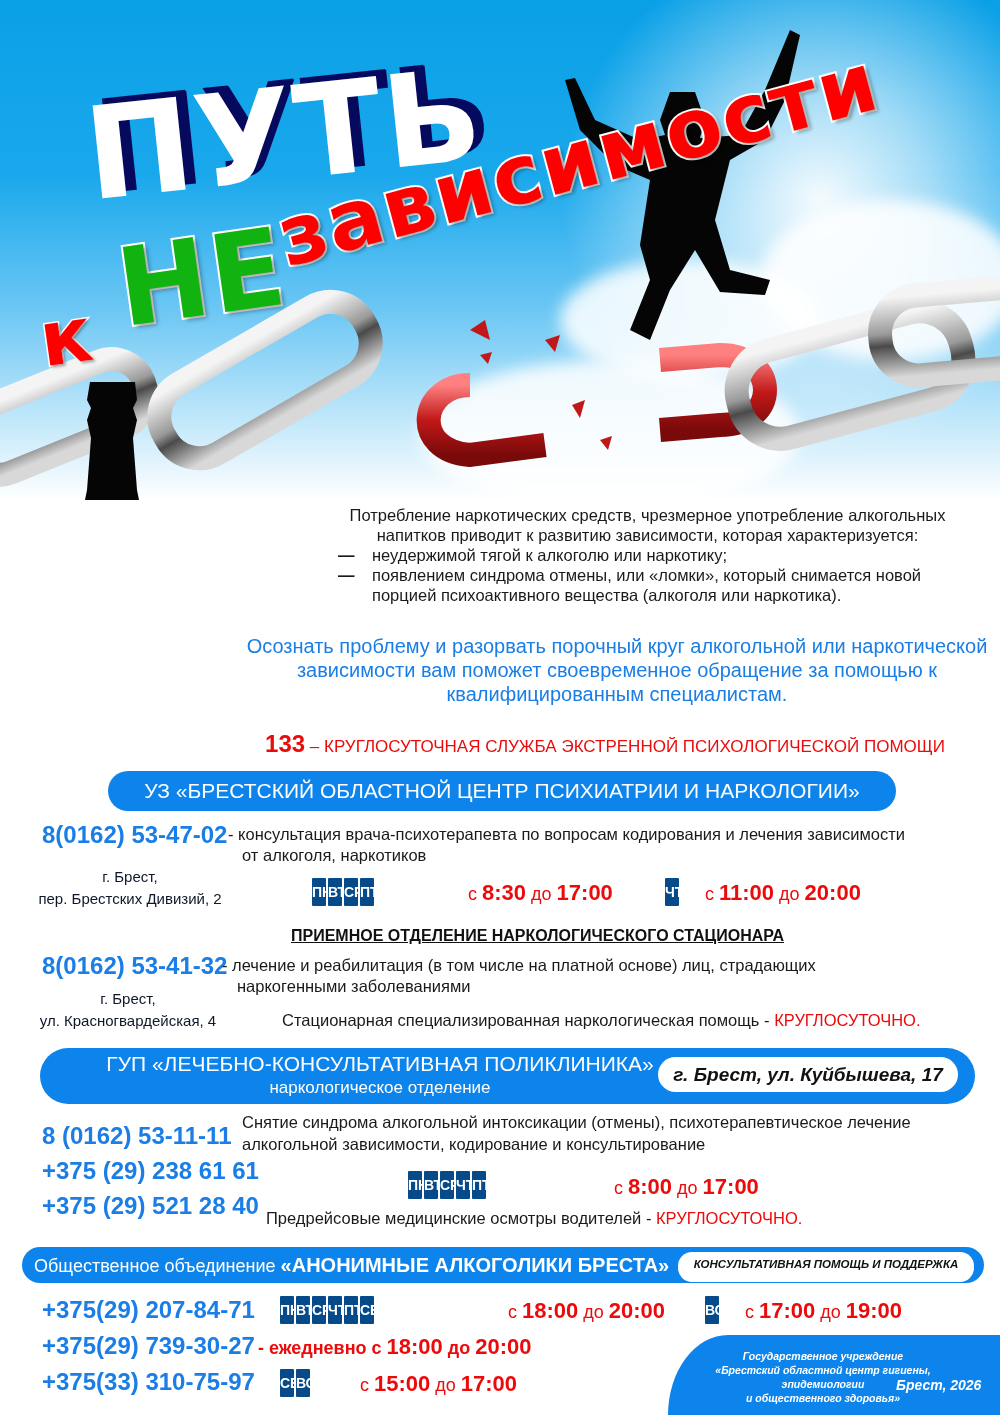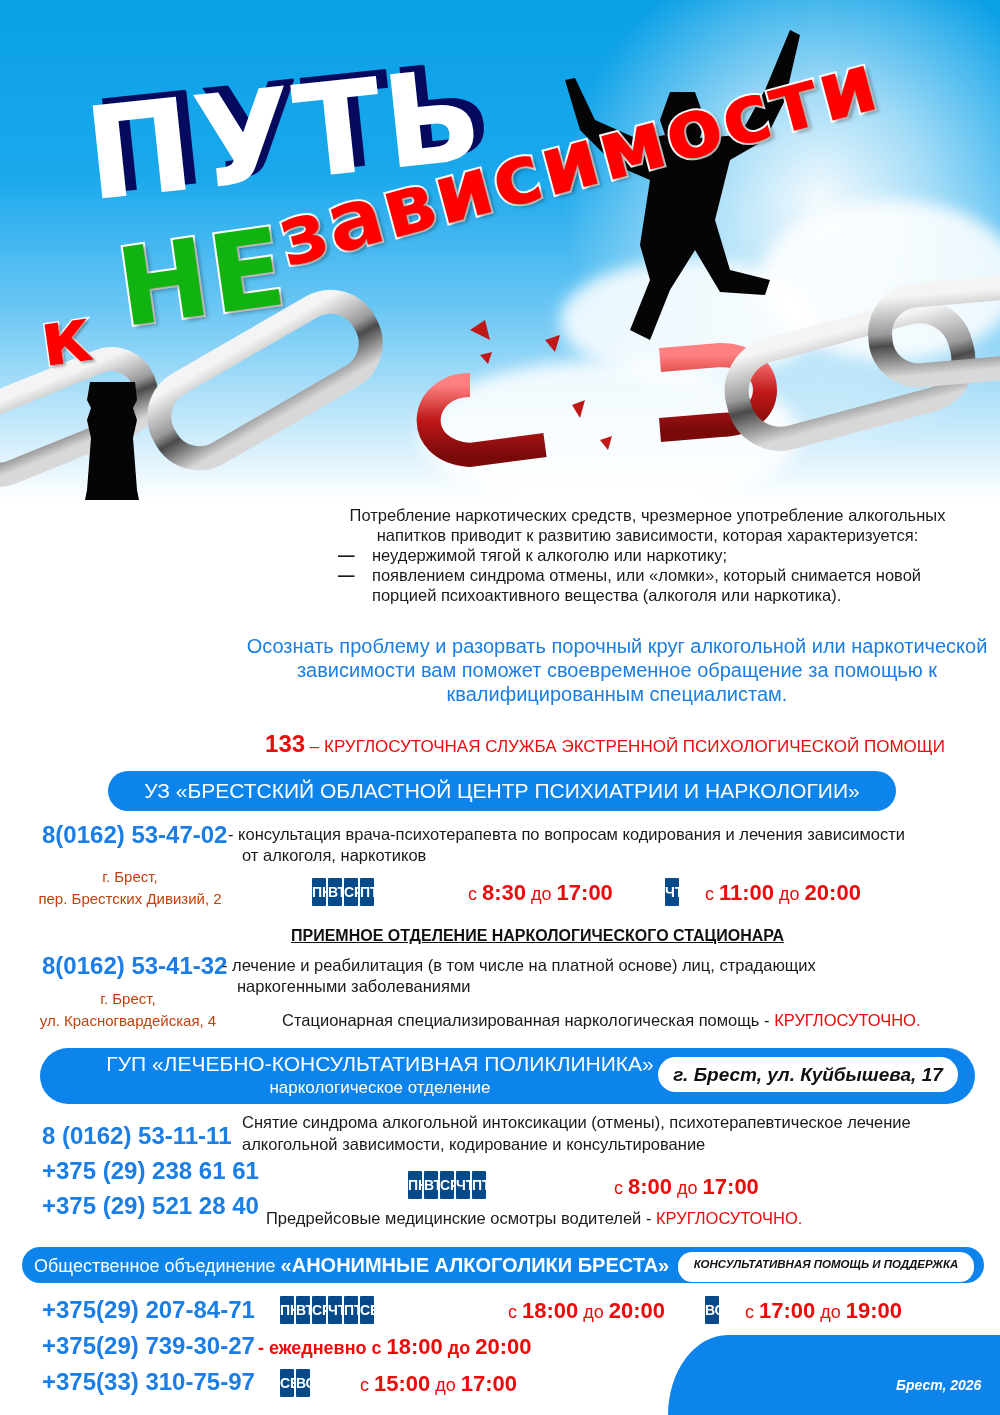--- a/index.html
+++ b/index.html
@@ -42,21 +42,21 @@
   #b2 .t2 { position: absolute; left: 40px; top: 30px; width: 600px; font-size: 17px; text-align: center; }
   #b2 .addr { position: absolute; left: 618px; top: 9px; width: 300px; height: 35px; border-radius: 18px; background: #fff;
     color: #111; font-style: italic; font-weight: bold; font-size: 19px; line-height: 35px; text-align: center; }
   #b3 { left: 22px; top: 1247px; width: 962px; height: 36px; border-radius: 18px; font-size: 18px; line-height: 36px; text-align: left; padding-left: 12px; }
   #b3 b { font-size: 20px; }
   #b3 .pill { position: absolute; left: 656px; top: 5px; width: 296px; height: 30px; border-radius: 14px; background: #fff; color: #111;
     font-style: italic; font-weight: bold; font-size: 11.5px; line-height: 25px; text-align: center; }
 
   .phone { position: absolute; color: #1a7ee6; font-weight: bold; font-size: 24px; white-space: nowrap; }
   .desc { position: absolute; font-size: 16.5px; line-height: 21px; color: #1a1a1a; }
-  .addr-block { position: absolute; text-align: center; font-size: 15px; line-height: 22px; color: #c2410c; }
+  .addr-block { position: absolute; text-align: center; font-size: 15px; line-height: 22px; color: #0f172a; }
 
   .days { position: absolute; display: flex; gap: 2px; }
   .day { background: #064a8a; color: #fff; font-weight: bold; font-size: 14px; width: 14px; height: 28px; line-height: 28px; text-align: left; border-radius: 1px; }
   .hours { position: absolute; color: #ec0b0b; font-size: 18px; white-space: nowrap; }
   .hours b { font-size: 22px; }
   .red { color: #ec0b0b; }
   .subhead { position: absolute; left: 291px; top: 927px; font-weight: bold; font-size: 16px; text-decoration: underline; color: #111; }
 
   #footer-badge { position: absolute; left: 668px; top: 1335px; width: 360px; height: 100px; background: #0d84ec; border-top-left-radius: 60px 80px; color: #fff; font-style: italic; font-weight: bold; }
   #footer-badge .org { position: absolute; left: 5px; top: 14px; width: 300px; text-align: center; font-size: 10.5px; line-height: 14px; }
@@ -223,14 +223,19 @@
 <div class="phone" style="left:42px;top:1368px;">+375(33) 310-75-97</div>
 <div class="days" style="left:280px;top:1369px;">
   <span class="day">СБ</span>
   <span class="day">ВС</span>
 </div>
 <div class="hours" style="left:360px;top:1371px;">
   <span>с </span><b>15:00</b><span> до </span><b>17:00</b>
 </div>
 
 <div id="footer-badge">
+  <div class="org">
+    <div>Государственное учреждение</div>
+    <div>«Брестский областной центр гигиены, эпидемиологии</div>
+    <div>и общественного здоровья»</div>
+  </div>
   <div class="city">Брест, 2026</div>
 </div>
 
 </body></html>

